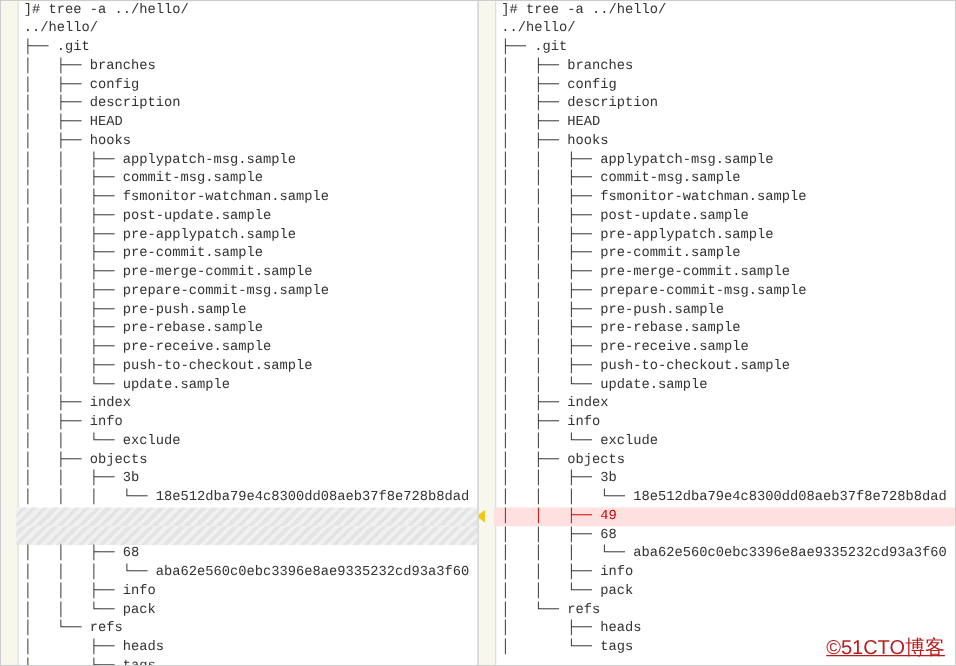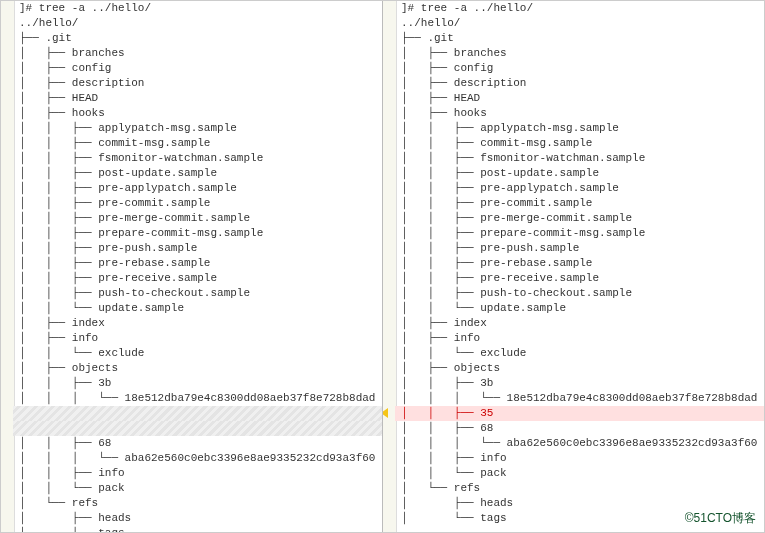--- a/index.html
+++ b/index.html
@@ -64,24 +64,25 @@
     width: 14px;
     height: 100%;
     background: #f7f7ee;
     border-right: 1px solid #ddd;
   }
   .gutter-col.right { background: #f7f7ee; }
   .watermark {
     position: absolute;
     right: 8px;
     bottom: 6px;
-    color: #14532d;
+    color: #b91c1c;
     font-family: sans-serif;
-    font-size: 12px;
+    font-size: 16px;
     pointer-events: none;
+    text-decoration: underline;
   }
 </style>
 </head>
 <body>
 
 <div class="pane left">
   <div class="gutter-col"></div>
   <div class="pane-inner" id="left-inner">
     <div class="line">]# tree -a ../hello/</div>
     <div class="line">../hello/</div>
@@ -147,21 +148,21 @@
       <div class="line">│   │   ├── push-to-checkout.sample</div>
       <div class="line">│   │   └── update.sample</div>
       <div class="line">│   ├── index</div>
       <div class="line">│   ├── info</div>
       <div class="line">│   │   └── exclude</div>
       <div class="line">│   ├── objects</div>
       <div class="line">│   │   ├── 3b</div>
       <div class="line">│   │   │   └── 18e512dba79e4c8300dd08aeb37f8e728b8dad</div>
       <div class="marker-wrap" style="position: relative;">
         <div class="arrow-left"></div>
-        <div class="line add-line">│   │   ├── 35</div>
+        <div class="line add-line">│   │   ├── 49</div>
       </div>
       <div class="line">│   │   ├── 68</div>
       <div class="line">│   │   │   └── aba62e560c0ebc3396e8ae9335232cd93a3f60</div>
       <div class="line">│   │   ├── info</div>
       <div class="line">│   │   └── pack</div>
       <div class="line">│   └── refs</div>
       <div class="line">│       ├── heads</div>
       <div class="line">│       └── tags</div>
     </div>
   <div class="watermark">©51CTO博客</div>

